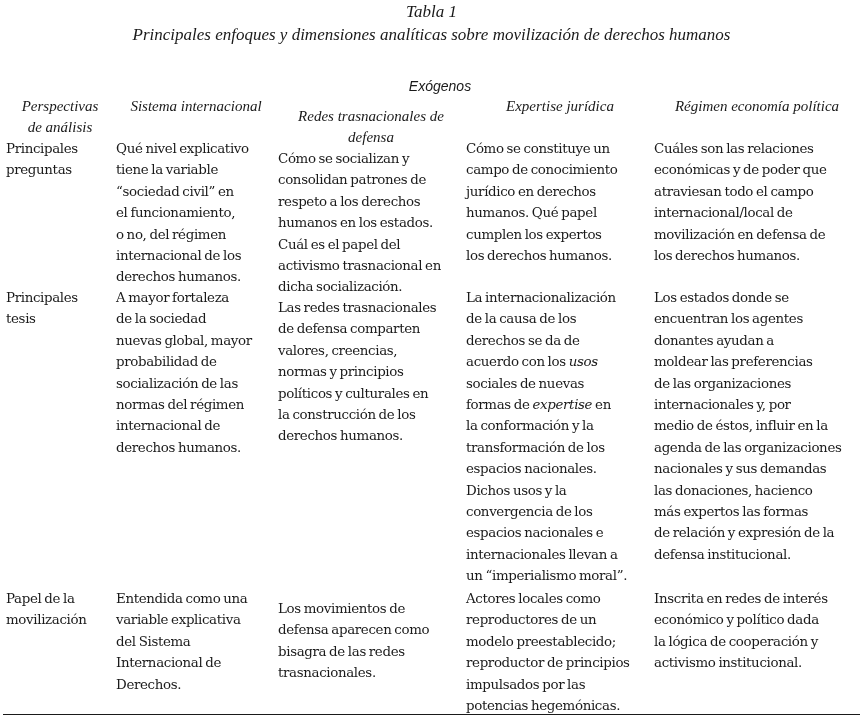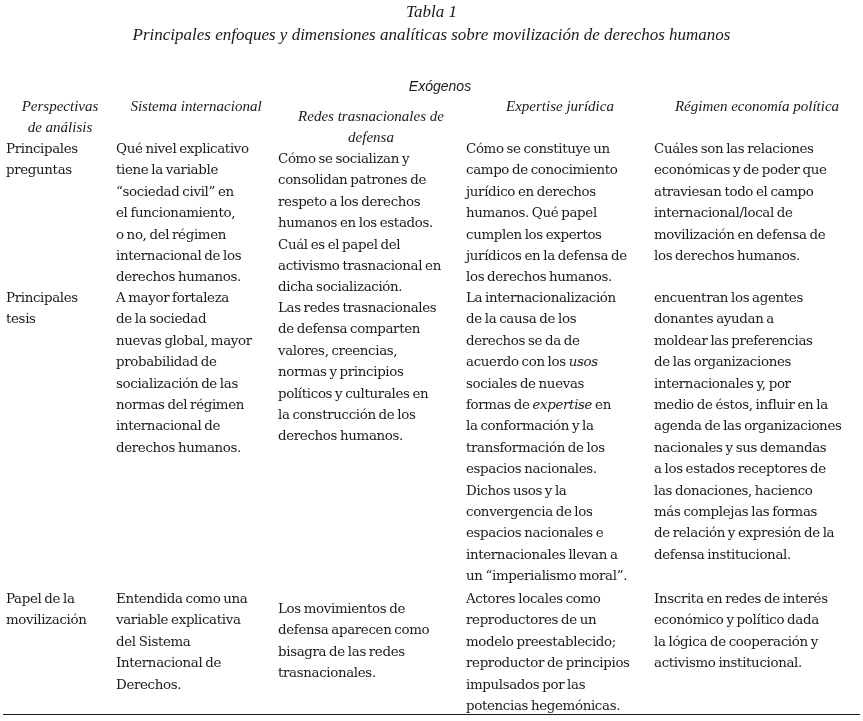--- a/index.html
+++ b/index.html
@@ -126,21 +126,20 @@
     <span class="line">Cuál es el papel del</span>
     <span class="line">activismo trasnacional en</span>
     <span class="line">dicha socialización.</span>
   </div>
 <div class="col c3 r-1">
     <span class="line">Cómo se constituye un</span>
     <span class="line">campo de conocimiento</span>
     <span class="line">jurídico en derechos</span>
     <span class="line">humanos. Qué papel</span>
     <span class="line">cumplen los expertos</span>
-    <span class="line">jurídicos en la defensa de</span>
     <span class="line">los derechos humanos.</span>
   </div>
 <div class="col c4 r-1">
     <span class="line">Cuáles son las relaciones</span>
     <span class="line">económicas y de poder que</span>
     <span class="line">atraviesan todo el campo</span>
     <span class="line">internacional/local de</span>
     <span class="line">movilización en defensa de</span>
     <span class="line">los derechos humanos.</span>
   </div>
@@ -178,31 +177,31 @@
     <span class="line">la conformación y la</span>
     <span class="line">transformación de los</span>
     <span class="line">espacios nacionales.</span>
     <span class="line">Dichos usos y la</span>
     <span class="line">convergencia de los</span>
     <span class="line">espacios nacionales e</span>
     <span class="line">internacionales llevan a</span>
     <span class="line">un “imperialismo moral”.</span>
   </div>
 <div class="col c4 r-2">
+    <span class="line">Los estados donde se</span>
     <span class="line">encuentran los agentes</span>
     <span class="line">donantes ayudan a</span>
     <span class="line">moldear las preferencias</span>
     <span class="line">de las organizaciones</span>
     <span class="line">internacionales y, por</span>
     <span class="line">medio de éstos, influir en la</span>
     <span class="line">agenda de las organizaciones</span>
     <span class="line">nacionales y sus demandas</span>
-    <span class="line">a los estados receptores de</span>
     <span class="line">las donaciones, hacienco</span>
-    <span class="line">más complejas las formas</span>
+    <span class="line">más expertos las formas</span>
     <span class="line">de relación y expresión de la</span>
     <span class="line">defensa institucional.</span>
   </div>
 
 <div class="col c0 r-3">
     <span class="line">Papel de la</span>
     <span class="line">movilización</span>
   </div>
 <div class="col c1 r-3">
     <span class="line">Entendida como una</span>

